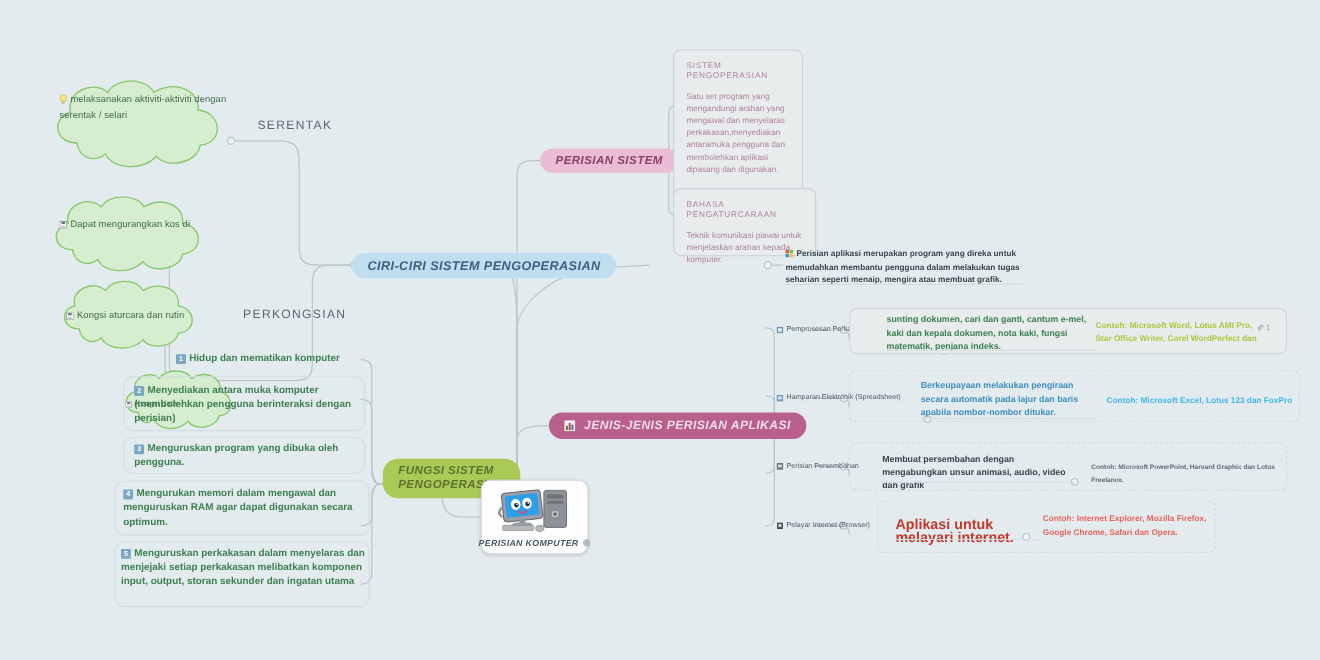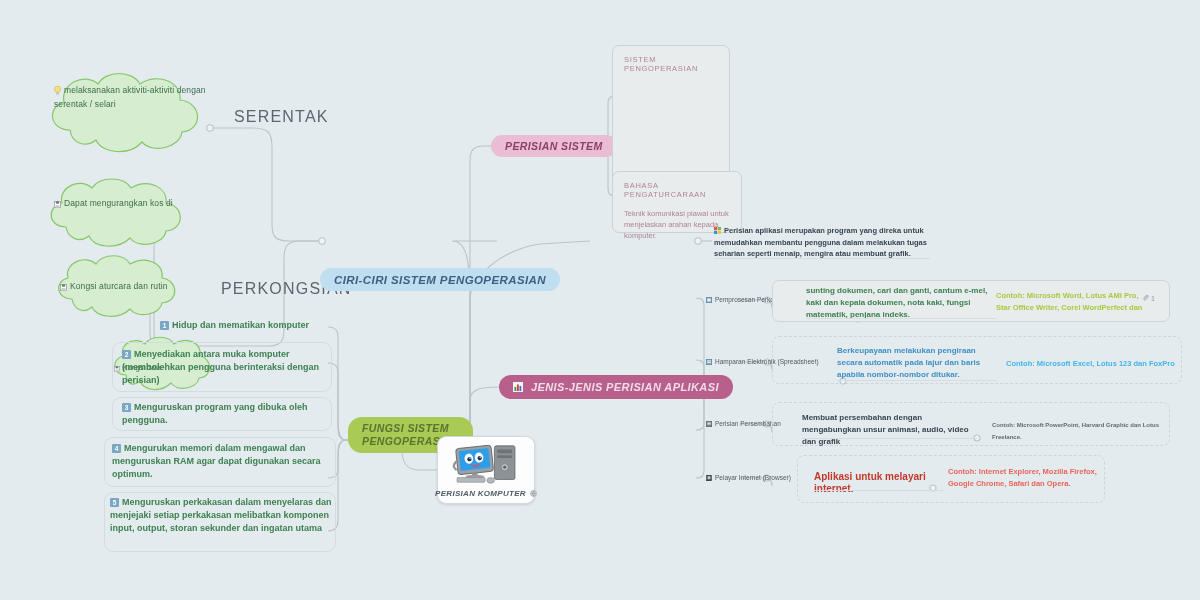--- a/index.html
+++ b/index.html
@@ -23,28 +23,28 @@
   }
   .cloud.c1 .ctext{top:16px;}
   .mini-ico{display:inline-block;vertical-align:-2px;margin-right:3px;}
 
   
   .pill{
     position:absolute;border-radius:14px;display:flex;align-items:center;
     font-style:italic;font-weight:bold;letter-spacing:.4px;white-space:pre-line;
     padding:5px 14px;box-sizing:border-box;
   }
-  .pill.blue{background:#bfdff0;color:#3f5f80;font-size:11.5px;margin-top:38px;}
+  .pill.blue{background:#bfdff0;color:#3f5f80;font-size:11.5px;}
   .pill.pink{background:#eabdd4;color:#8c4068;font-size:10.5px;font-style:italic;}
   .pill.yellow{background:#fade8a;color:#8e7430;font-size:11px;}
   .pill.magenta{background:#b95f8c;color:#f0dde7;font-size:11px;}
   .pill.green{background:#a9ca55;color:#5d7230;font-size:10.5px;line-height:13px;}
 
   
-  .plainlabel{position:absolute;color:#5a6770;font-size:16px;letter-spacing:1.2px;}
+  .plainlabel{position:absolute;color:#5a6770;font-size:11px;letter-spacing:1.2px;}
 
   
   .central{
     position:absolute;background:#fdfdfd;border:1px solid #cfd9de;border-radius:9px;
     box-shadow:0 1px 3px rgba(0,0,0,.12);padding:6px 8px 5px 8px;box-sizing:border-box;
     display:flex;flex-direction:column;align-items:center;
   }
   .central .cap{
     margin-top:3px;font-size:8px;font-style:italic;font-weight:bold;color:#4d5a63;
     letter-spacing:.3px;display:flex;align-items:center;gap:4px;white-space:nowrap;
@@ -282,20 +282,21 @@
         <svg width="7" height="7" viewBox="0 0 8 8">
             <circle cx="4" cy="4" r="3.4" fill="#cdd3d7" stroke="#8d9499" stroke-width=".6"></circle>
             <path d="M.8 4 H7.2 M4 .8 Q5.6 4 4 7.2 Q2.4 4 4 .8" stroke="#8d9499" stroke-width=".5" fill="none"></path>
           </svg>
       </span>
     </div>
   </div>
 
   <div class="note" style="left:612px;top:45px;width:118px;height:145px;">
     <div class="ntitle">SISTEM PENGOPERASIAN</div>
+    <div class="nbody">Satu set program yang mengandungi arahan yang mengawal dan menyelaras perkakasan,menyediakan antaramuka pengguna dan membolehkan aplikasi dipasang dan digunakan.</div>
   </div>
 
   <div class="note" style="left:612px;top:171px;width:130px;height:62px;">
     <div class="ntitle">BAHASA PENGATURCARAAN</div>
     <div class="nbody">Teknik komunikasi piawai untuk menjelaskan arahan kepada komputer.</div>
   </div>
 
   <div class="aplikasi-note" style="left:714px;top:225px;width:216px;">
     <span style="display:inline-block;vertical-align:-1px;margin-right:3px;">
       <svg width="7" height="7" viewBox="0 0 8 8">
@@ -362,17 +363,17 @@
   <div class="rowlabel" style="left:706px;top:474px;">
     <span style="display:inline-flex;">
       <svg width="6" height="6" viewBox="0 0 7 7">
           <rect x=".8" y=".3" width="5.4" height="6.4" fill="#3b4045" stroke="#23272a" stroke-width=".6"></rect>
           <rect x="1.8" y="1.4" width="3.4" height="3.6" fill="#c9ced1"></rect>
         </svg>
     </span>
     <span>Pelayar Internet (Browser)</span>
   </div>
   <div class="rowbox" style="left:797px;top:455px;width:308px;height:48px;"></div>
-  <div class="rowdesc" style="left:814px;top:471px;width:130px;font-size:10px;font-weight:bold;color:#c0392b;">Aplikasi untuk melayari internet.</div>
+  <div class="rowdesc" style="left:814px;top:471px;width:130px;font-size:13px;font-weight:bold;color:#c0392b;">Aplikasi untuk melayari internet.</div>
   <div class="rowex" style="left:948px;top:466px;width:150px;font-size:7.5px;font-weight:bold;color:#e8645a;">Contoh: Internet Explorer, Mozilla Firefox, Google Chrome, Safari dan Opera.</div>
   <div class="ruleline" style="left:814px;top:490px;width:130px;"></div>
 
 </div>
 
 </body></html>

